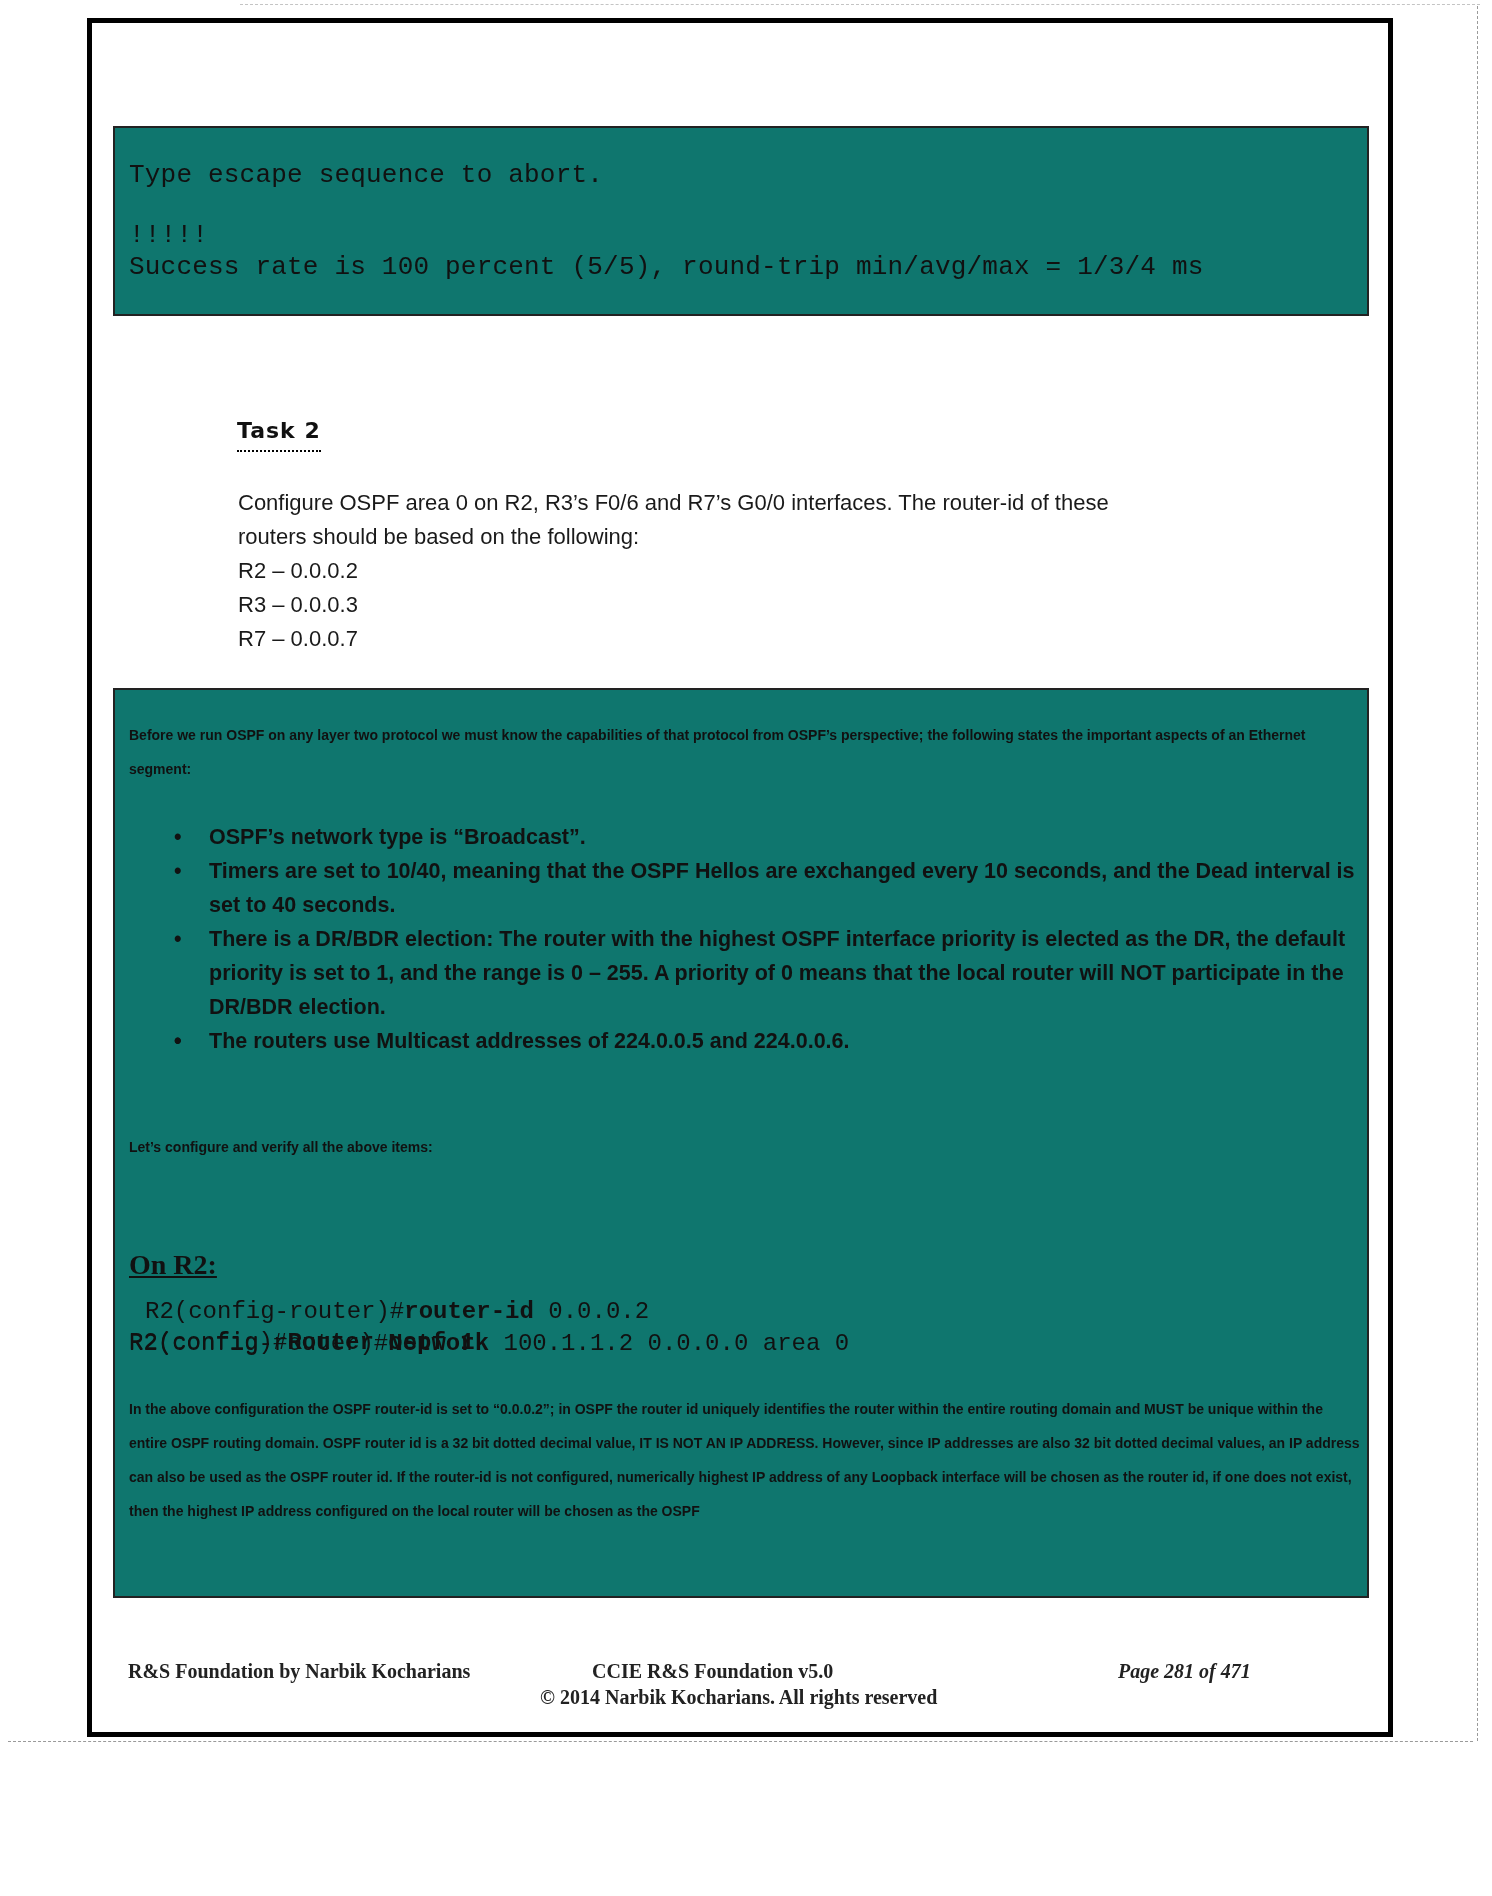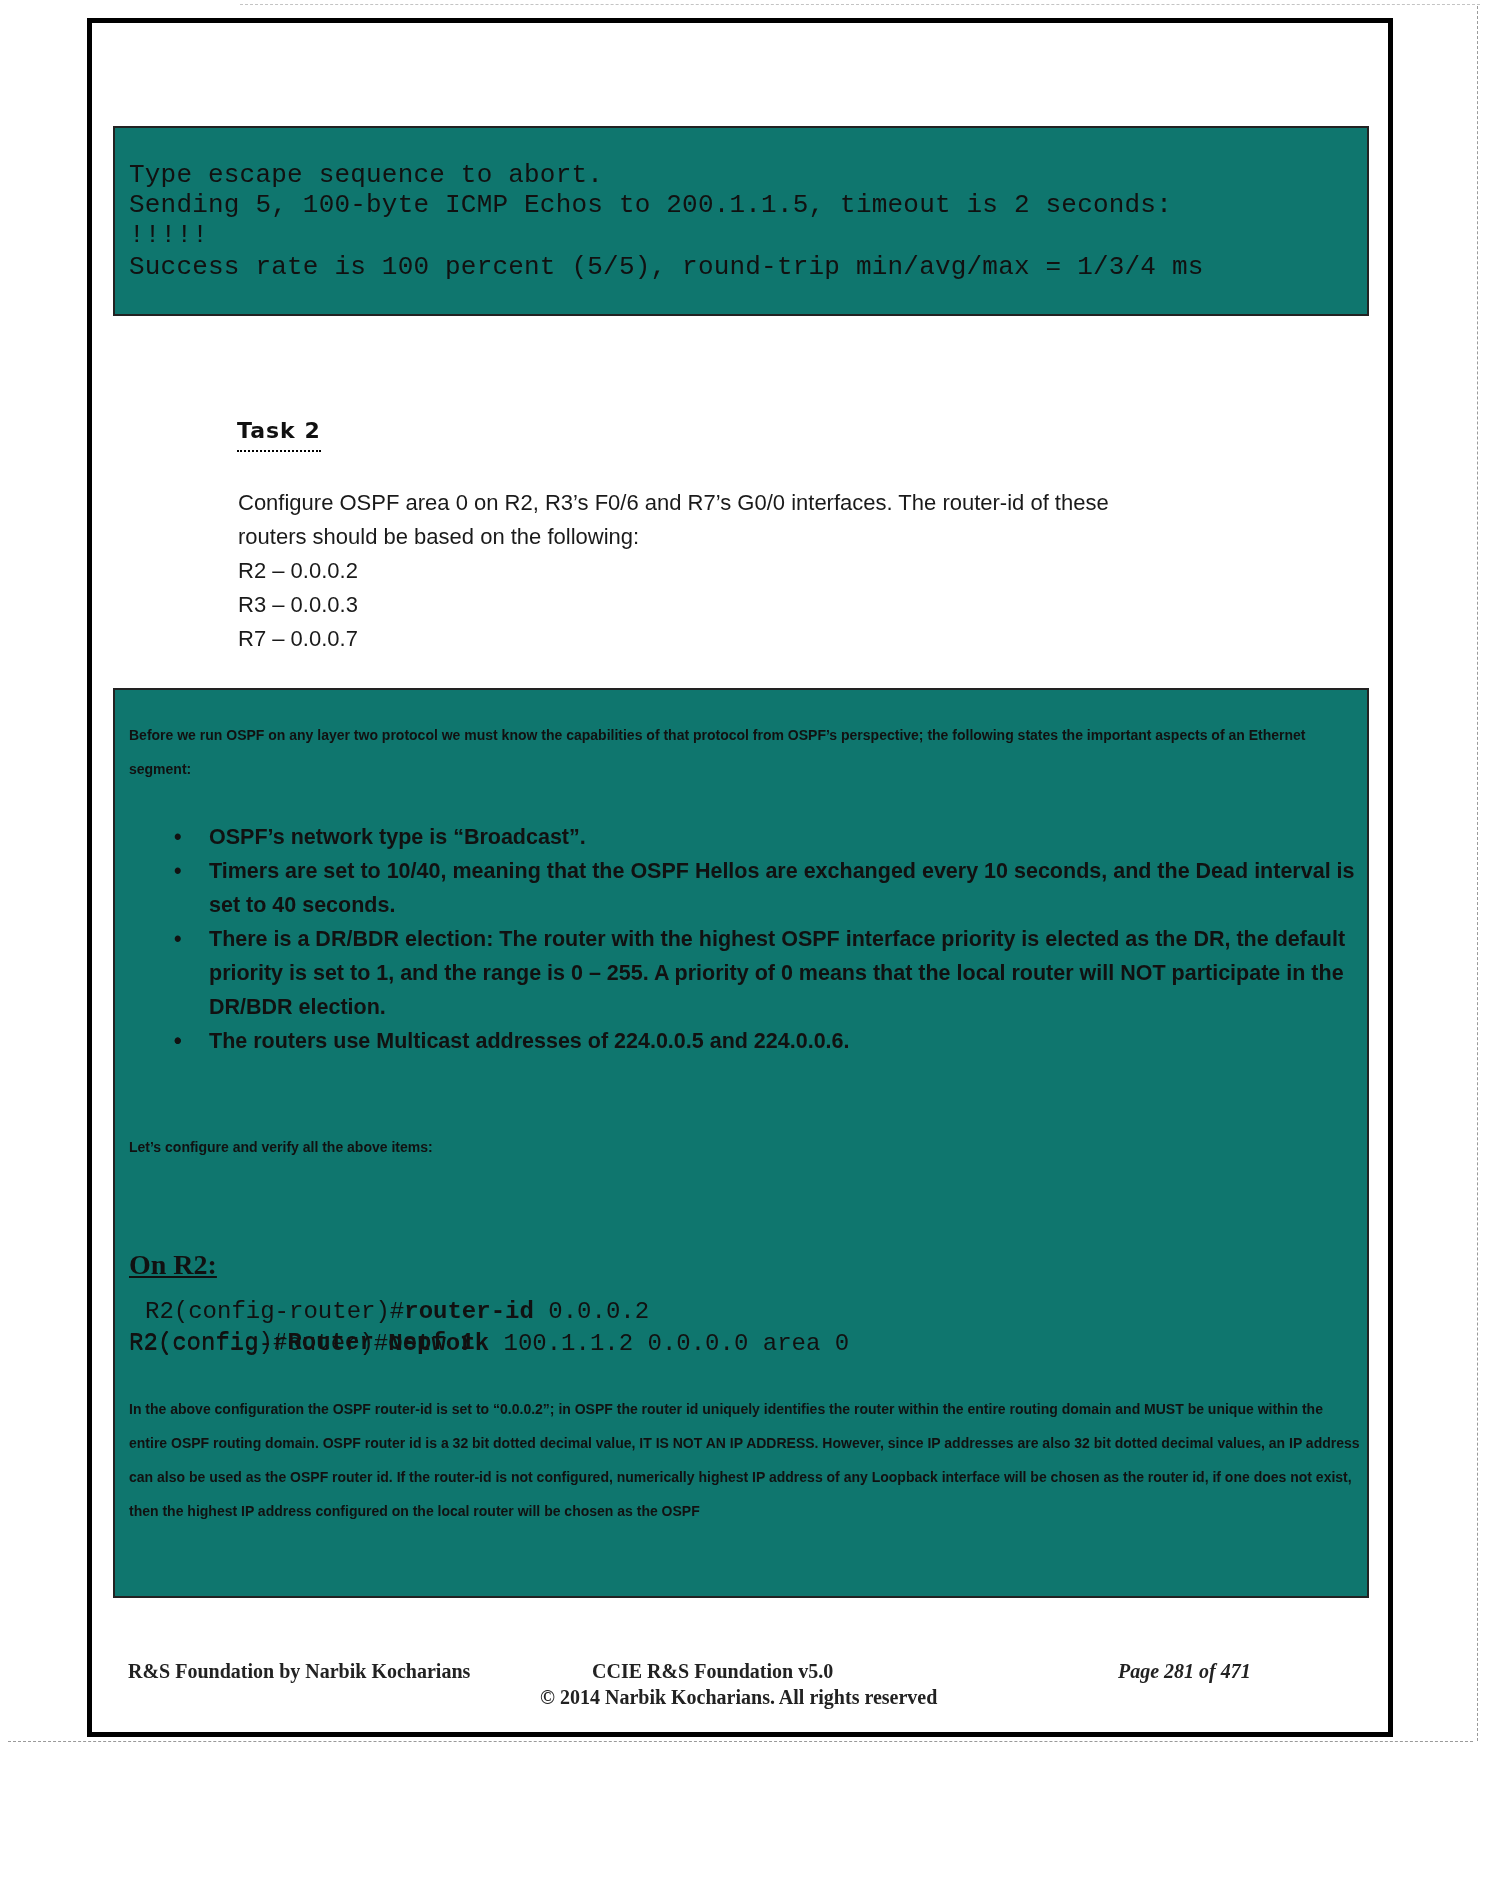--- a/index.html
+++ b/index.html
@@ -27,21 +27,20 @@
 <body>
 
 <div class="scanline-top"></div>
 <div class="scanline-right"></div>
 <div class="scanline-bottom"></div>
 
 <div class="frame"></div>
 
 <div class="box" style="left:113px; top:126px; width:1252px; height:186px;">
   <div class="ping-line mono" style="top:32px;">Type escape sequence to abort.</div>
-  <div class="ping-line mono" style="top:62px;">Sending 5, 100-byte ICMP Echos to 200.1.1.5, timeout is 2 seconds:</div>
   <div class="ping-line mono" style="top:92px;">!!!!!</div>
   <div class="ping-line mono" style="top:124px;">Success rate is 100 percent (5/5), round-trip min/avg/max = 1/3/4 ms</div>
 </div>
 
 <div class="task-title">Task 2</div>
 
 <div class="task-text" style="top:486px;">Configure OSPF area 0 on R2, R3’s F0/6 and R7’s G0/0 interfaces. The router-id of these</div>
 <div class="task-text" style="top:520px;">routers should be based on the following:</div>
 <div class="task-text" style="top:554px;">R2 – 0.0.0.2</div>
 <div class="task-text" style="top:588px;">R3 – 0.0.0.3</div>

